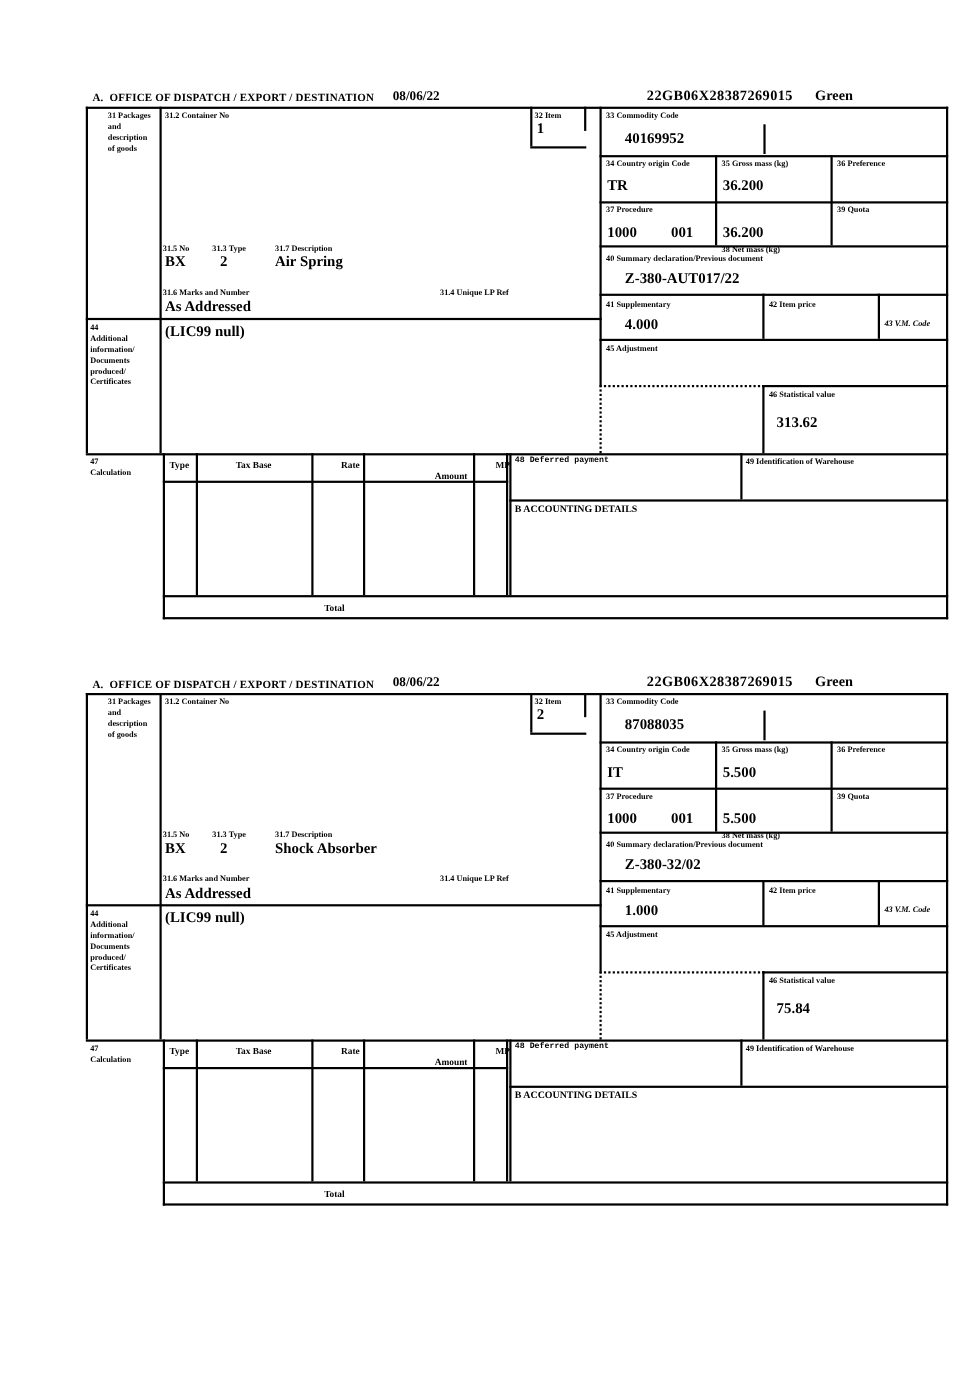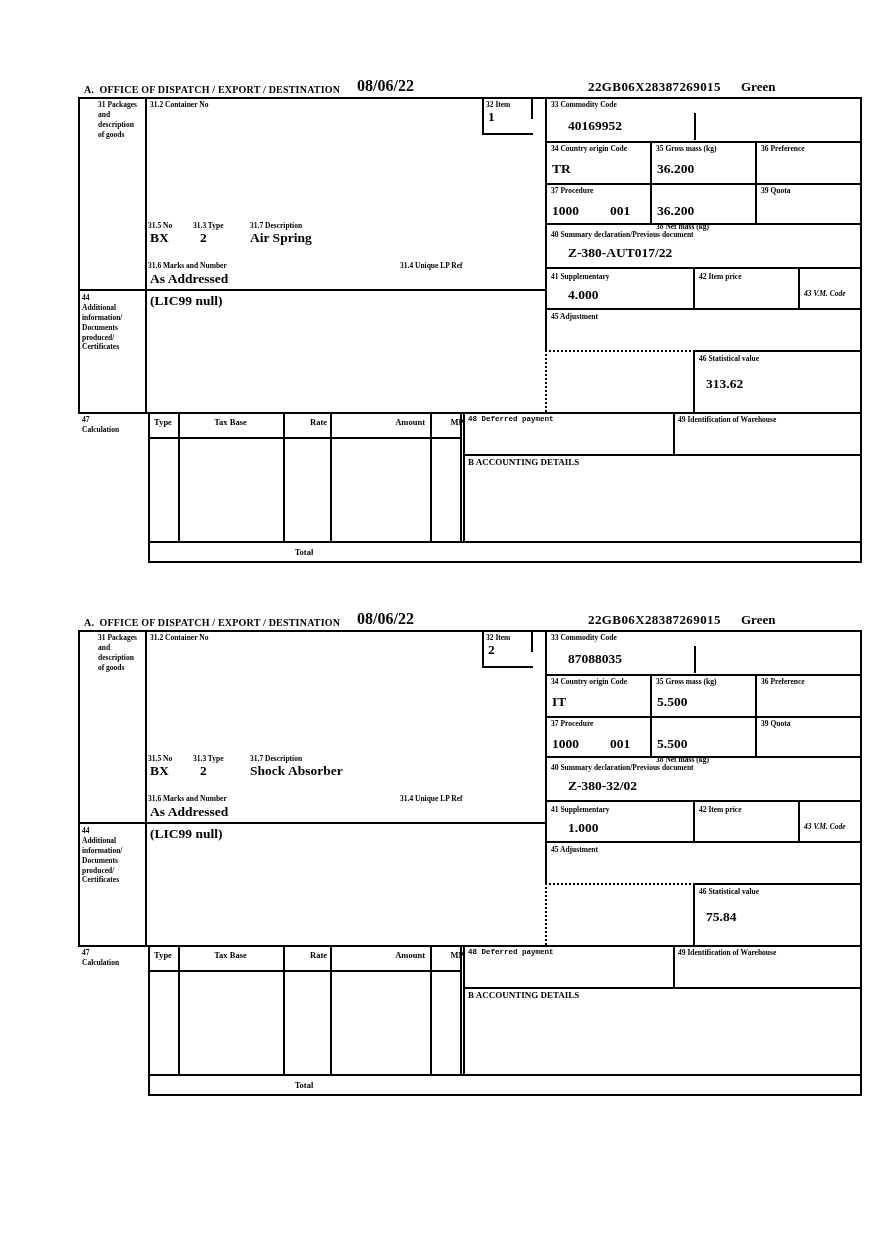--- a/index.html
+++ b/index.html
@@ -82,32 +82,32 @@
   .lbl315{ left:70px; top:124px; } .lbl313{ left:115px;top:124px; } .lbl317{ left:172px;top:124px; }
   .valPkgNo{ left:72px;top:133px; } .valPkgType{ left:122px;top:133px; } .valDesc{ left:172px;top:133px; }
   .lbl316{ left:70px; top:164px; } .lbl314{ left:322px;top:164px; }
   .valMarks{ left:72px;top:174px;text-align:center; }
   .lbl44 { left:4px;  top:196px; width:62px; }
   .valAdd{ left:72px; top:196px; }
   .lbl47 { left:4px;  top:318px; }
   .thType{ left:70px; width:30px; }
   .thTax { left:100px;width:105px; }
   .thRate{ left:205px;width:44px; }
-  .thAmt { left:252px;width:95px; }
+  .thAmt { left:252px;width:95px;margin-top:10px; }
   .thMp  { left:352px;width:30px;padding-left:12px; }
   .lbl48 { left:390px;top:318px;font-family:Liberation Mono, monospace; }
   .lbl49 { left:600px;top:318px; }
   .lblB  { left:390px;top:360px; font-size:9px; }
   .total { left:70px; top:450px; width:312px; font-size:8.5px; }
 
   
   .hdr { position:absolute; left:0; top:-18px; width:784px; height:18px;text-align:center; }
   .hdr span { position:absolute; bottom:2px; white-space:pre; }
   .hdrOffice { left:6px;  font-weight:bold; font-size:10px; letter-spacing:0.2px; }
-  .hdrDate   { left:279px;font-weight:bold; font-size:16px; }
+  .hdrDate   { left:279px;font-weight:bold; font-size:12px; }
   .hdrMrn    { left:510px;font-weight:bold; font-size:13px; letter-spacing:0.4px; }
   .hdrStatus { left:663px;font-weight:bold; font-size:13px; }
 </style>
 </head>
 <body>
 
 <div id="page">
   <section class="form-section" style="top: 97px;">
 
     <div class="hdr">

